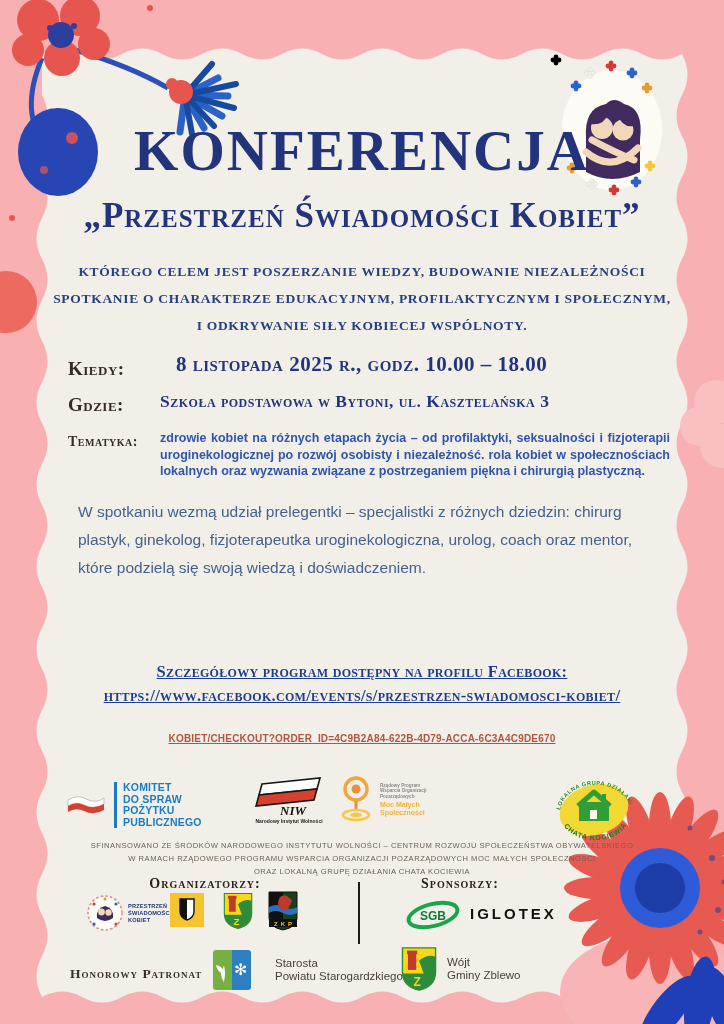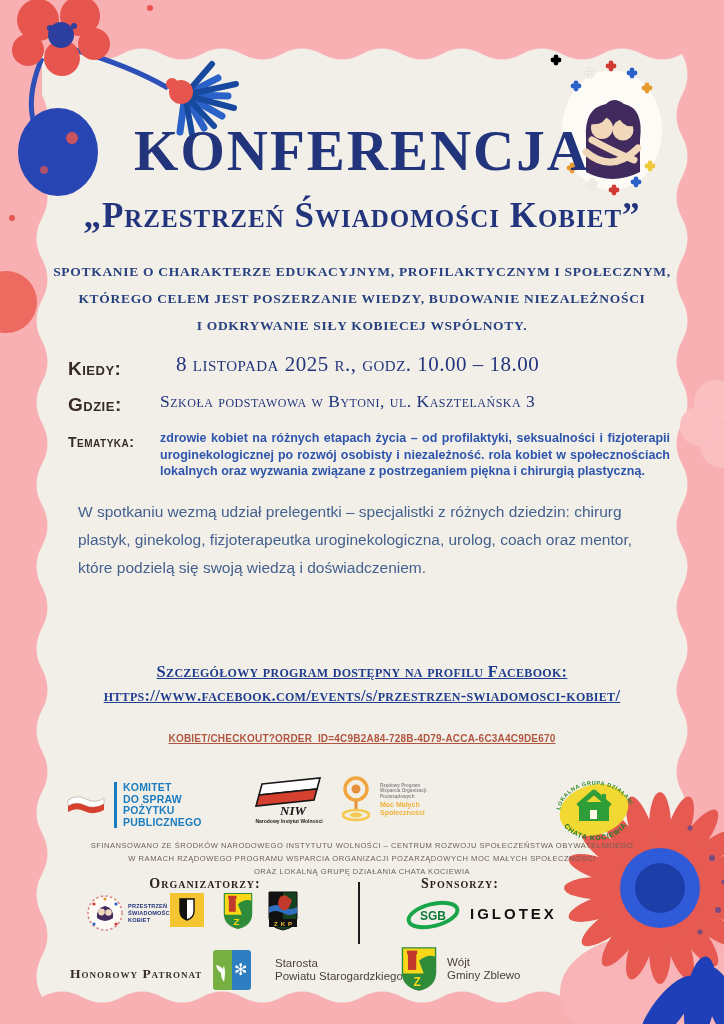--- a/index.html
+++ b/index.html
@@ -19,25 +19,25 @@
   }
   .subtitle{
     top:196px;font-family:"Liberation Serif", serif;font-weight:700;
     font-variant:small-caps;font-size:35px;letter-spacing:1px;color:#22357c;
   }
   .intro{
     top:258px;font-family:"Liberation Serif", serif;font-weight:700;
     font-size:13.5px;line-height:27px;letter-spacing:.7px;color:#27407f;
   }
   .lbl{
-    font-family:Liberation Sans, sans-serif;font-variant:small-caps;
+    font-family:Liberation Serif, serif;font-variant:small-caps;
     color:#352b23;font-size:19px;font-weight:600;letter-spacing:.5px;
   }
   .val{
-    font-family:"Liberation Serif", serif;font-variant:small-caps;font-weight:400;
+    font-family:"Liberation Serif", serif;font-variant:small-caps;font-weight:700;
     color:#22357c;letter-spacing:.5px;
   }
   .tematyka-par{
     font-size:12.5px;line-height:16.5px;font-weight:700;color:#2e55ad;
     text-align:justify;
   }
   .speakers{
     top:498px;left:78px;width:568px;text-align:left;
     font-size:15.5px;line-height:28px;color:#44618f;
   }
@@ -208,22 +208,22 @@
     <path d="M78,66 Q74,52 62,55 Q66,68 78,66Z" fill="#412a5e"></path>
     <path d="M30,92 Q56,114 82,88" stroke="#f2d8bb" stroke-width="7" fill="none" stroke-linecap="round"></path>
     <path d="M36,80 Q58,92 78,100" stroke="#f2d8bb" stroke-width="7" fill="none" stroke-linecap="round"></path>
   </g>
 </svg>
 
 <div class="abs center title">KONFERENCJA</div>
 <div class="abs center subtitle">„Przestrzeń Świadomości Kobiet”</div>
 
 <div class="abs center intro">
+  <div>KTÓREGO CELEM JEST POSZERZANIE WIEDZY, BUDOWANIE NIEZALEŻNOŚCI</div>
   <div>SPOTKANIE O CHARAKTERZE EDUKACYJNYM, PROFILAKTYCZNYM I SPOŁECZNYM,</div>
-  <div>KTÓREGO CELEM JEST POSZERZANIE WIEDZY, BUDOWANIE NIEZALEŻNOŚCI</div>
   <div>I ODKRYWANIE SIŁY KOBIECEJ WSPÓLNOTY.</div>
 </div>
 
 <div class="abs lbl" style="left:68px;top:358px">Kiedy:</div>
 <div class="abs val" style="left:176px;top:352px;font-size:21px">8 listopada 2025 r., godz. 10.00 – 18.00</div>
 
 <div class="abs lbl" style="left:68px;top:394px">Gdzie:</div>
 <div class="abs val" style="left:160px;top:391px;font-size:17.5px">Szkoła podstawowa w Bytoni, ul. Kasztelańska 3</div>
 
 <div class="abs lbl" style="left:68px;top:434px;font-size:14px">Tematyka:</div>
@@ -231,21 +231,21 @@
 
 <div class="abs speakers">W spotkaniu wezmą udział prelegentki – specjalistki z różnych dziedzin: chirurg plastyk, ginekolog, fizjoterapeutka uroginekologiczna, urolog, coach oraz mentor, które podzielą się swoją wiedzą i doświadczeniem.</div>
 
 <div class="abs center admission">
 </div>
 
 <div class="abs center fb" style="top:662px">Szczegółowy program dostępny na profilu Facebook:</div>
 <div class="abs center fb" style="top:686px">https://www.facebook.com/events/s/przestrzen-swiadomosci-kobiet/</div>
 
 <div class="abs center tickets">
-  <div>KOBIET/CHECKOUT?ORDER_ID=4C9B2A84-728B-4D79-ACCA-6C3A4C9DE670</div>
+  <div>KOBIET/CHECKOUT?ORDER_ID=4C9B2A84-622B-4D79-ACCA-6C3A4C9DE670</div>
 </div>
 
 <div class="abs" style="left:0;top:770px;width:724px;height:70px">
 
   <div class="abs flexrow" style="left:66px;top:12px">
     <svg width="40" height="26" viewBox="0 0 40 26">
       <path d="M2,8 Q12,2 20,7 Q30,12 38,6 L38,12 Q28,18 18,13 Q10,9 2,14 Z" fill="#fff" stroke="#c9c2b6" stroke-width="1"></path>
       <path d="M2,14 Q10,9 18,13 Q28,18 38,12 L38,18 Q28,24 18,19 Q10,15 2,20 Z" fill="#d6402f"></path>
     </svg>
     <div class="kom-bar" style="height:46px"></div>

